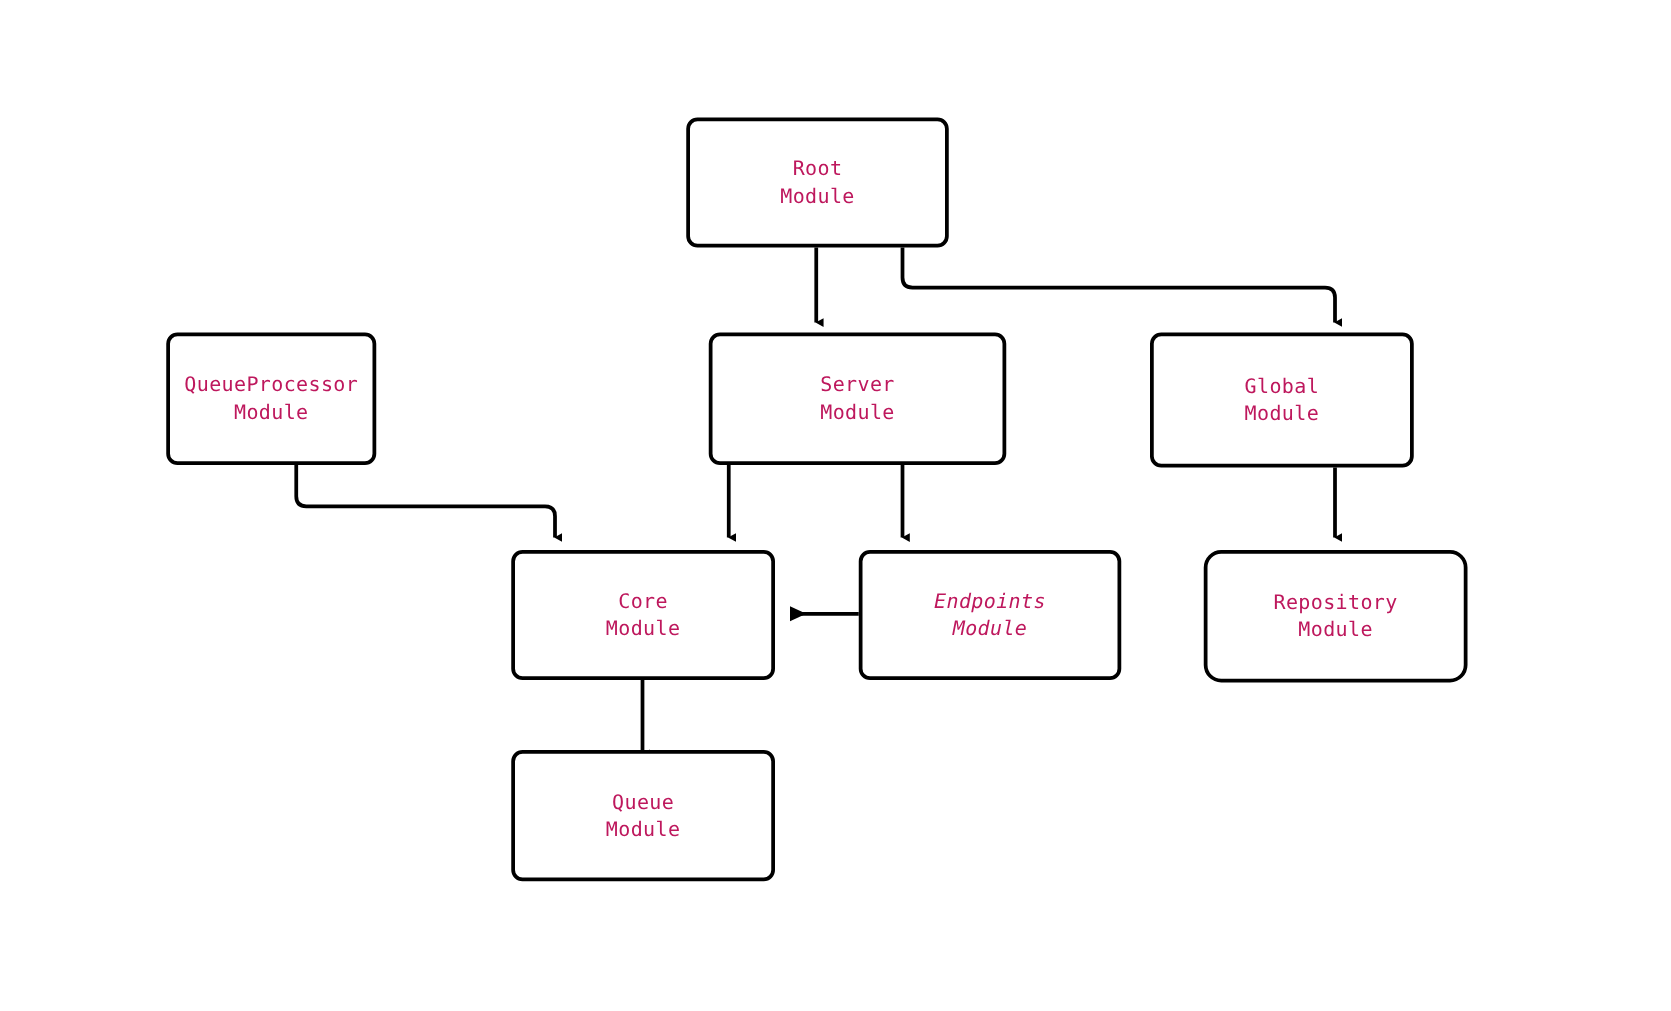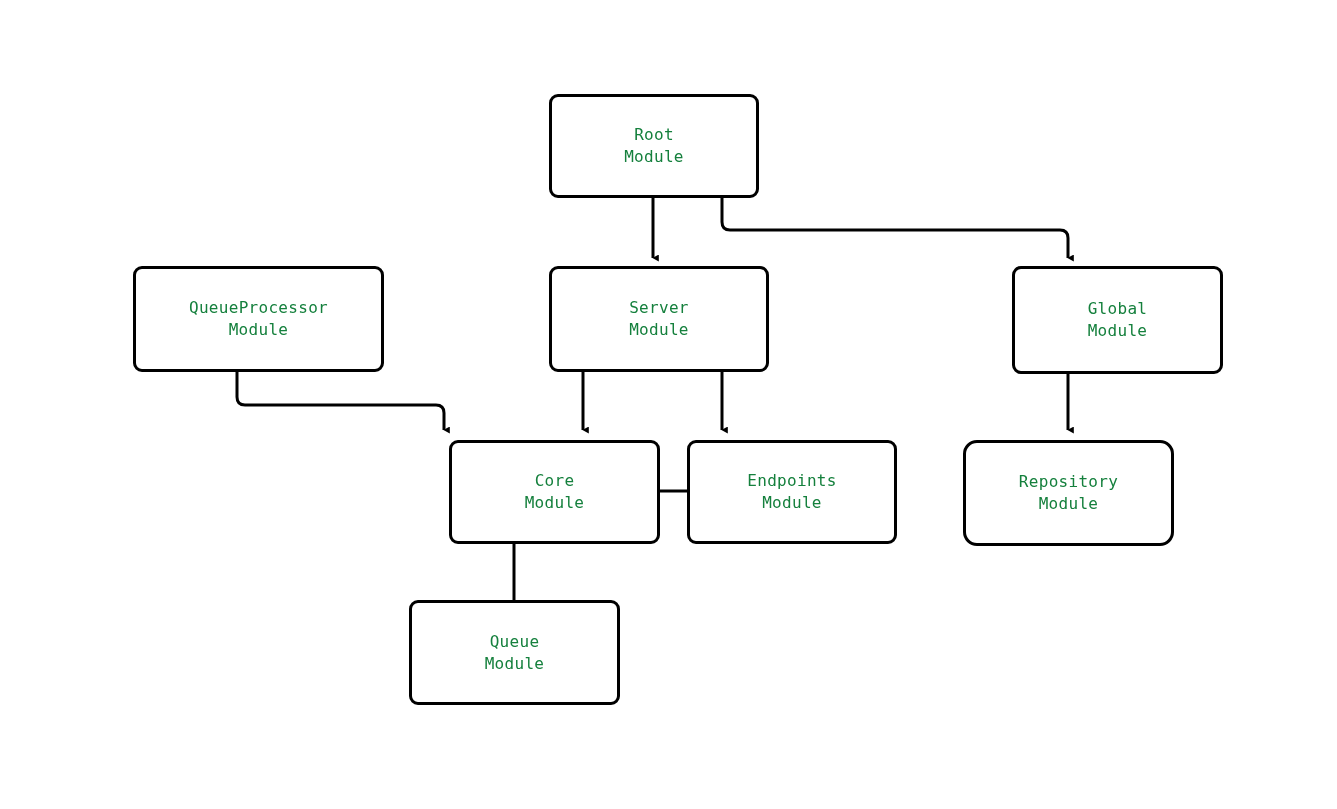--- a/index.html
+++ b/index.html
@@ -33,21 +33,21 @@
     display: flex;
     flex-direction: column;
     align-items: center;
     justify-content: center;
     z-index: 2;
   }
   .node-label {
     font-family: "DejaVu Sans Mono", "Liberation Mono", monospace;
     font-size: 16px;
     line-height: 22px;
-    color: #15803d;
+    color: #be185d;
     text-align: center;
     white-space: pre;
     letter-spacing: 0.3px;
   }
 </style>
 </head>
 <body>
 
 <div id="diagram-canvas">
 
@@ -70,41 +70,41 @@
         <path d="M 1068 374 L 1068 430" stroke="#000000" stroke-width="3" fill="none" marker-end="url(#arrow-down)"></path>
         <path d="M 514 544 L 514 603" stroke="#000000" stroke-width="3" fill="none" marker-end="url(#arrow-down)"></path>
       </g>
   </svg>
 
   <div class="node" style="left: 549px; top: 94px; width: 210px; height: 104px; border-color: rgb(0, 0, 0);">
     <div class="node-label">Root
 Module</div>
   </div>
 
-  <div class="node" style="left: 133px; top: 266px; width: 251px; height: 106px; border-color: rgb(0, 0, 0);">
+  <div class="node" style="left: 133px; top: 266px; width: 168px; height: 106px; border-color: rgb(0, 0, 0);">
     <div class="node-label">QueueProcessor
 Module</div>
   </div>
 
-  <div class="node" style="left: 549px; top: 266px; width: 220px; height: 106px; border-color: rgb(0, 0, 0);">
+  <div class="node" style="left: 567px; top: 266px; width: 238px; height: 106px; border-color: rgb(0, 0, 0);">
     <div class="node-label">Server
 Module</div>
   </div>
 
-  <div class="node" style="left: 1012px; top: 266px; width: 211px; height: 108px; border-color: rgb(0, 0, 0);">
+  <div class="node" style="left: 920px; top: 266px; width: 211px; height: 108px; border-color: rgb(0, 0, 0);">
     <div class="node-label">Global
 Module</div>
   </div>
 
-  <div class="node" style="left: 409px; top: 440px; width: 211px; height: 104px; border-color: rgb(0, 0, 0); margin-left: 40px;">
+  <div class="node" style="left: 409px; top: 440px; width: 211px; height: 104px; border-color: rgb(0, 0, 0);">
     <div class="node-label">Core
 Module</div>
   </div>
 
-  <div class="node" style="left: 687px; top: 440px; width: 210px; height: 104px; border-color: rgb(0, 0, 0);">
+  <div class="node" style="left: 687px; top: 440px; width: 210px; height: 104px; border-color: rgb(0, 0, 0); font-style: italic;">
     <div class="node-label">Endpoints
 Module</div>
   </div>
 
   <div class="node" style="left: 963px; top: 440px; width: 211px; height: 106px; border-color: rgb(0, 0, 0); border-radius: 14px;">
     <div class="node-label">Repository
 Module</div>
   </div>
 
   <div class="node" style="left: 409px; top: 600px; width: 211px; height: 105px; border-color: rgb(0, 0, 0);">

